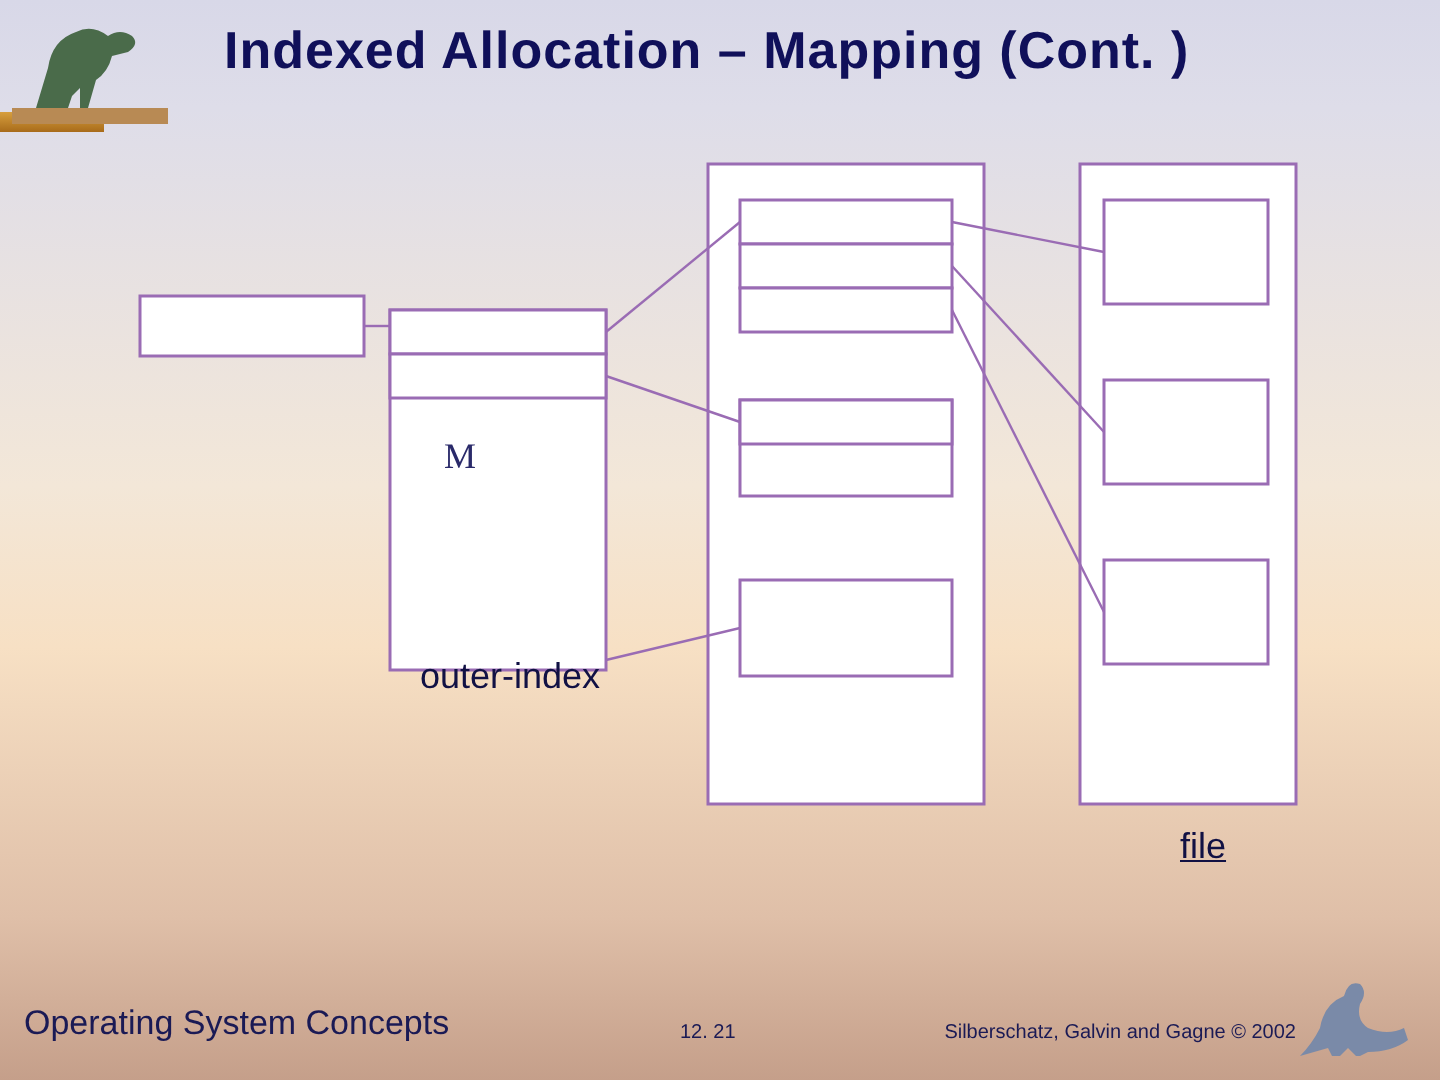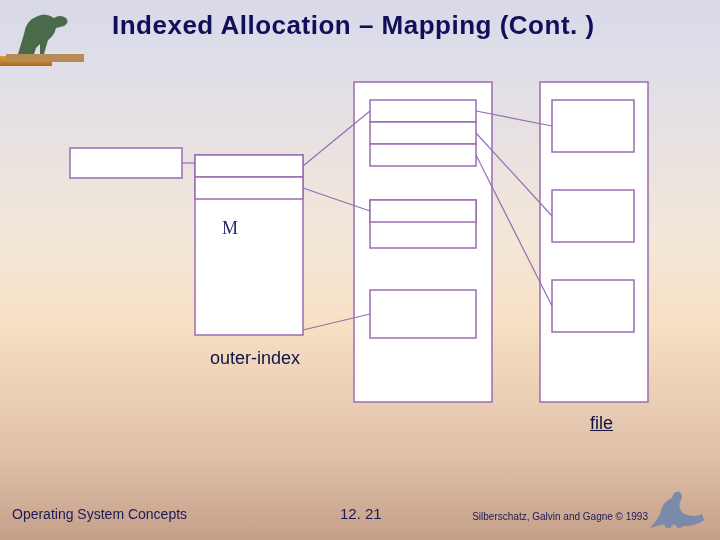--- a/index.html
+++ b/index.html
@@ -44,33 +44,33 @@
     font-size: 18px;
     color: #2a2a6a;
     font-family: "Times New Roman", serif;
   }
   .label {
     position: absolute;
     font-size: 18px;
     color: #111144;
     font-family: Arial, sans-serif;
   }
-  .lbl-outer { left: 210px; top: 348px; }
+  .lbl-outer { left: 210px; top: 328px; }
   .lbl-index { left: 370px; top: 415px; }
   .lbl-file  { left: 590px; top: 413px; text-decoration: underline; }
   .footer-left {
     position: absolute;
     left: 12px; bottom: 18px;
-    font-size: 14px;
+    font-size: 17px;
     color: #1a1a55;
   }
   .footer-mid {
     position: absolute;
     left: 340px; bottom: 18px;
-    font-size: 15px;
+    font-size: 10px;
     color: #1a1a55;
     margin-top: 43px;
   }
   .footer-right {
     position: absolute;
     right: 72px; bottom: 18px;
     font-size: 10px;
     color: #1a1a55;
     white-space: nowrap;
   }
@@ -127,19 +127,19 @@
     <line class="ptr" x1="476" y1="155" x2="552" y2="306"></line>
   </svg>
 
   <div class="m-symbol">M</div>
 
   <div class="label lbl-outer">outer-index</div>
   <div class="label lbl-file">file</div>
 
   <div class="footer-left">Operating System Concepts</div>
   <div class="footer-mid">12. 21</div>
-  <div class="footer-right">Silberschatz, Galvin and Gagne © 1993</div>
+  <div class="footer-right">Silberschatz, Galvin and Gagne © 2002</div>
 
   <svg class="dino-right" width="70" height="50" viewBox="0 0 70 50">
     <path d="M6 44 Q12 38 16 30 Q18 18 28 14 Q30 6 36 8 Q40 12 36 18 Q34 26 40 30 Q50 34 58 30 L60 36 Q52 42 40 42 L36 44 L34 44 L30 40 L26 44 L22 44 L20 40 Z" fill="#7a8aa8"></path>
   </svg>
 
 </div>
 
 </body></html>

